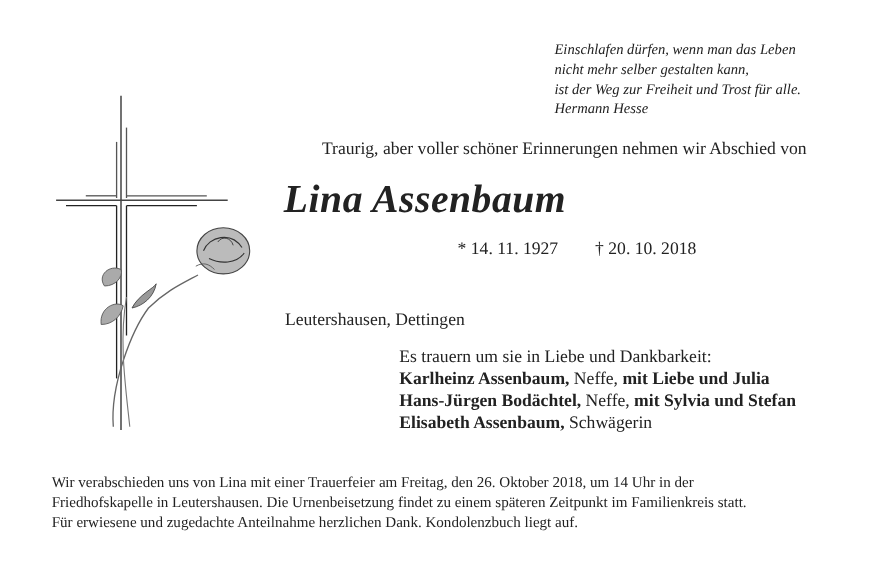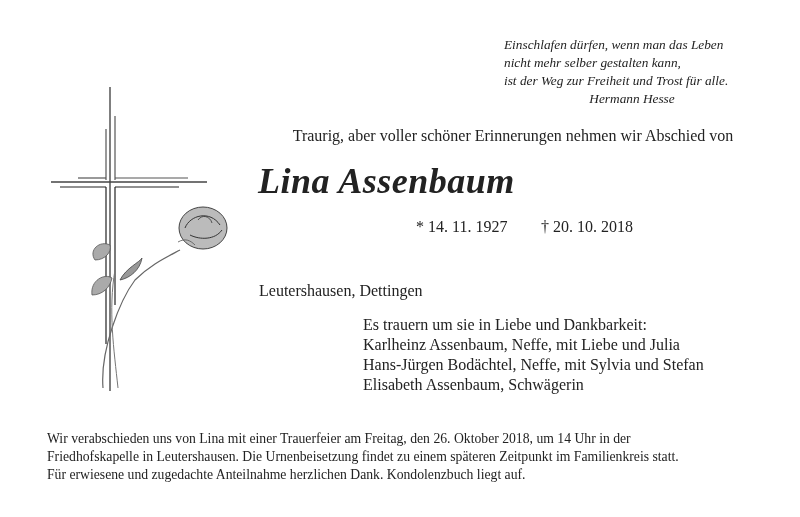--- a/index.html
+++ b/index.html
@@ -1,28 +1,28 @@
 <!DOCTYPE html>
 <html><head>
   <meta charset="utf-8">
   <style>
     html, body { margin: 0; padding: 0; background: #ffffff; }
     body { width: 800px; height: 517px; position: relative; overflow: hidden;
            font-family: "Liberation Serif", serif; color: #222; }
     .abs { position: absolute; }
     .quote { left: 494px; top: 36px; width: 270px; font-style: italic; font-size: 13.3px; line-height: 18px; margin-left: 10px; }
-    .quote .author { text-align: center; padding-right: 14px; }
+    .quote .author { text-align: left; padding-right: 14px; }
     .intro { left: 258px; top: 127px; width: 510px; text-align: center; font-size: 16px; }
     .name { left: 258px; top: 160px; width: 510px; text-align: left; font-style: italic; font-weight: bold; font-size: 36px; letter-spacing: 0.5px; }
     .dates { left: 258px; top: 218px; width: 510px; font-size: 16px; }
     .dates .birth { position: absolute; left: 126px; margin-left: 32px; }
     .dates .death { position: absolute; left: 283px; }
     .location { left: 259px; top: 282px; font-size: 16px; }
     .mourners { left: 363px; top: 315px; font-size: 16px; line-height: 20px; }
-    .mourners b { font-weight: normal; }
+    .mourners b { font-weight: bold; }
     .footer { left: 47px; top: 430px; width: 720px; font-size: 13.7px; line-height: 18px; }
     .art { left: 40px; top: 80px; width: 200px; height: 340px; }
   </style>
 </head>
 <body>
 
 <div class="abs art">
   <svg width="200" height="340" viewBox="0 0 200 340">
 
     <line x1="70" y1="7" x2="70" y2="311" stroke="#555" stroke-width="1.5"></line>

